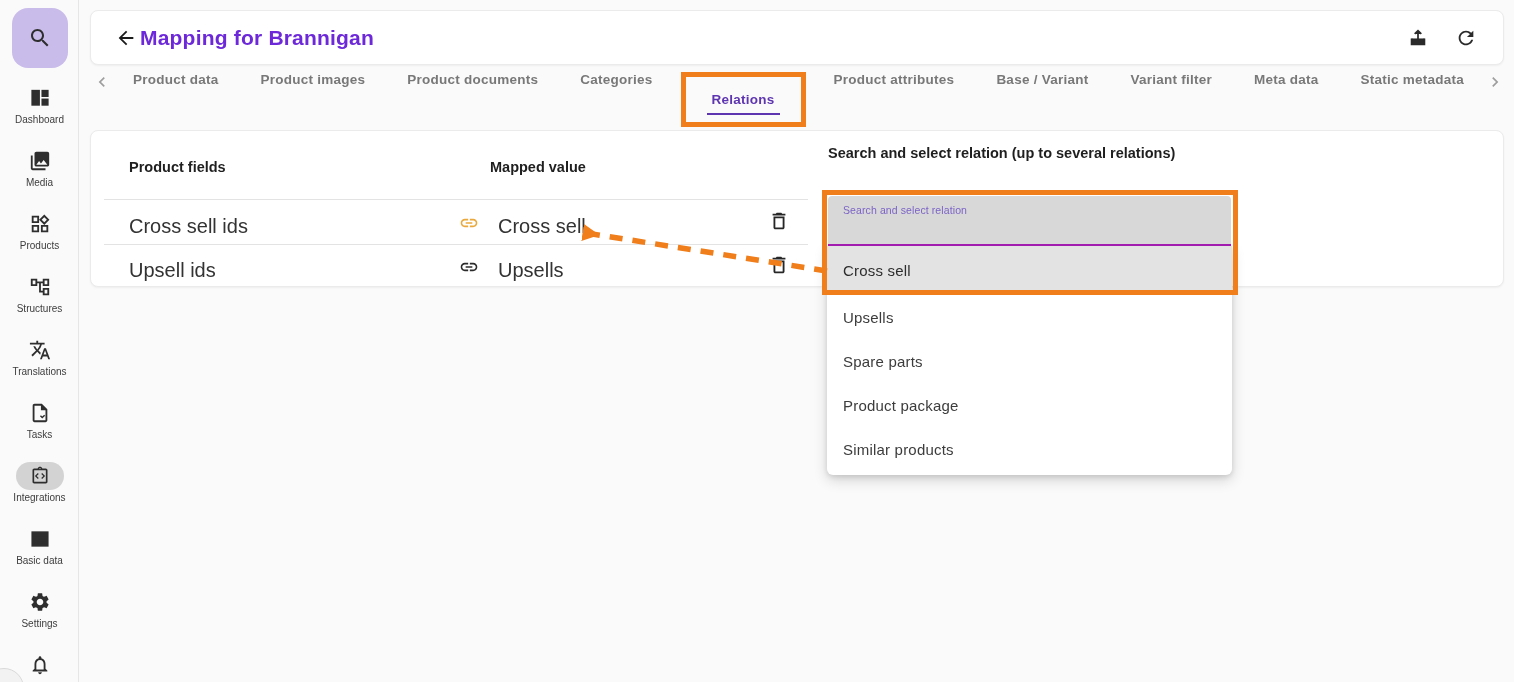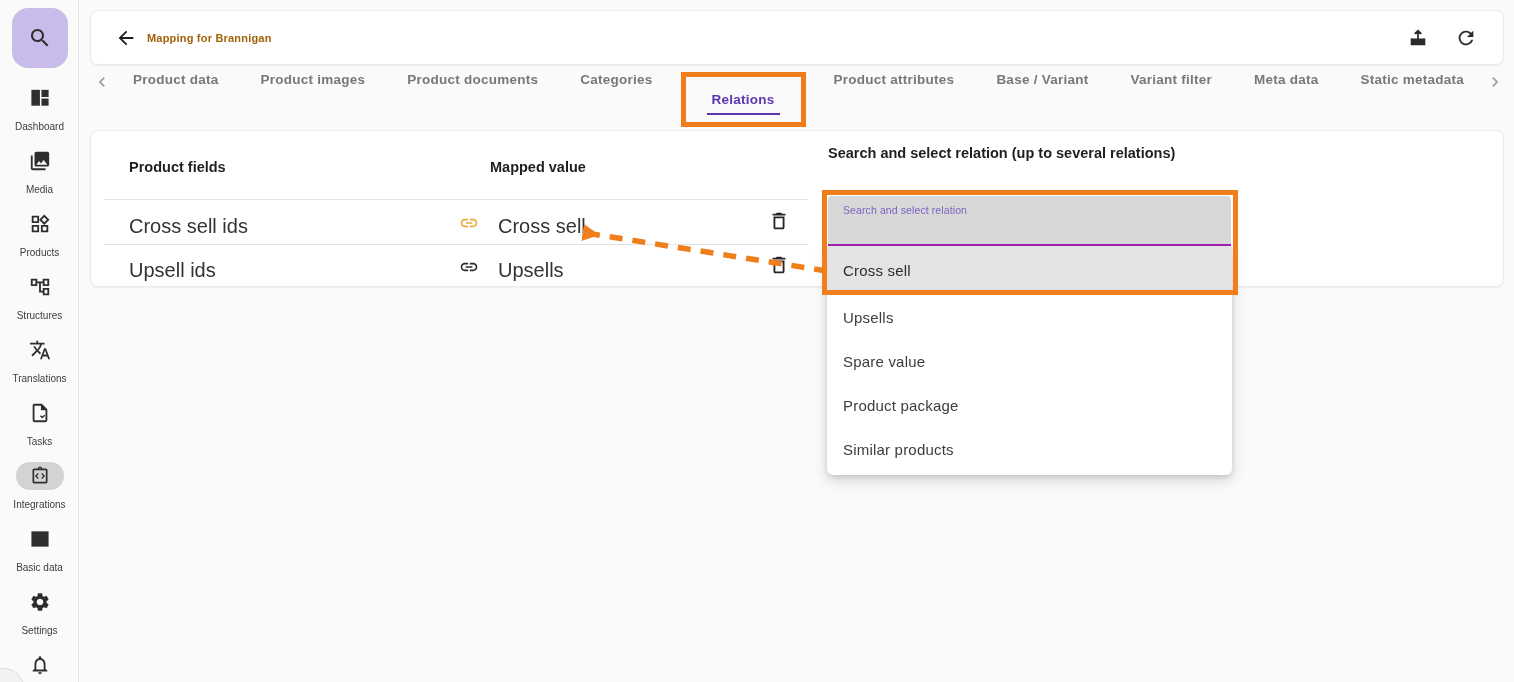--- a/index.html
+++ b/index.html
@@ -16,33 +16,33 @@
 
   
   .sidebar { position:absolute; left:0; top:0; width:79px; height:682px;
              background:#FAFAFA; border-right:1px solid #E6E6E6; z-index:3; }
   .search-btn { position:absolute; left:12px; top:8px; width:56px; height:60px;
                 background:#C9BCEA; border-radius:16px;
                 display:flex; align-items:center; justify-content:center; cursor:pointer; }
   .nav { position:absolute; top:83px; left:0; width:79px; }
   .nav-item { height:63px; display:flex; flex-direction:column; align-items:center; cursor:pointer; }
   .nav-item .ic-wrap { height:30px; display:flex; align-items:center; justify-content:center; }
-  .nav-item .lbl { font-size:10px; color:#3D3D3D; margin-top:8px; white-space:nowrap; }
+  .nav-item .lbl { font-size:10px; color:#3D3D3D; margin-top:1px; white-space:nowrap; }
   .pill { background:#D3D3D3; border-radius:14px; width:48px; height:28px;
           display:flex; align-items:center; justify-content:center; }
   .corner-avatar { position:absolute; left:-16px; top:668px; width:40px; height:40px;
                    border-radius:50%; background:#F2F2F2; border:1px solid #D9D9D9; }
 
   
   .header-card { position:absolute; left:90px; top:10px; width:1414px; height:55px;
                  background:#FFFFFF; border:1px solid #EBEBEB; border-radius:8px;
                  box-shadow:0 1px 2px rgba(0,0,0,.05);
                  display:flex; align-items:center; z-index:2; }
   .back-btn { margin-left:24px; cursor:pointer; color:#1C1C1C; }
-  .page-title { margin-left:10px; font-size:11px; font-weight:bold; letter-spacing:.2px; color:#a16207; }
+  .page-title { margin-left:3px; font-size:21px; font-weight:bold; letter-spacing:.2px; color:#6d28d9; }
   .header-spacer { flex:1; }
   .hdr-btn { margin-right:26px; cursor:pointer; color:#2A2A2A; }
 
   
   .tab-bar { position:absolute; left:90px; top:72px; width:1414px; height:58px;
              display:flex; align-items:flex-start; z-index:2; }
   .chev { color:#9E9E9E; cursor:pointer; }
   .chev.left { margin-left:2px; }
   .chev.right { margin-right:6px; }
   .tab { color:#787878; font-size:13.5px; font-weight:bold; letter-spacing:.25px;
@@ -282,21 +282,21 @@
   <span class="panel-heading">Search and select relation (up to several relations)</span>
 </div>
 
 <div class="search-field" title="Search and select relation">
   <span class="float-label">Search and select relation</span>
 </div>
 
 <div class="dropdown">
   <div class="dd-item selected">Cross sell</div>
   <div class="dd-item">Upsells</div>
-  <div class="dd-item">Spare value</div>
+  <div class="dd-item">Spare parts</div>
   <div class="dd-item">Product package</div>
   <div class="dd-item">Similar products</div>
 </div>
 
 <div class="hl-box relations-area"></div>
 
 <svg class="arrow-svg" width="290" height="80" viewBox="0 0 290 80">
   <defs>
     <marker id="arrowhead" viewBox="0 0 10 10" refX="8" refY="5" markerWidth="3.1" markerHeight="3.1" orient="auto">
       <path d="M10 0 L0 5 L10 10 z" fill="#EF7E1B"></path>

